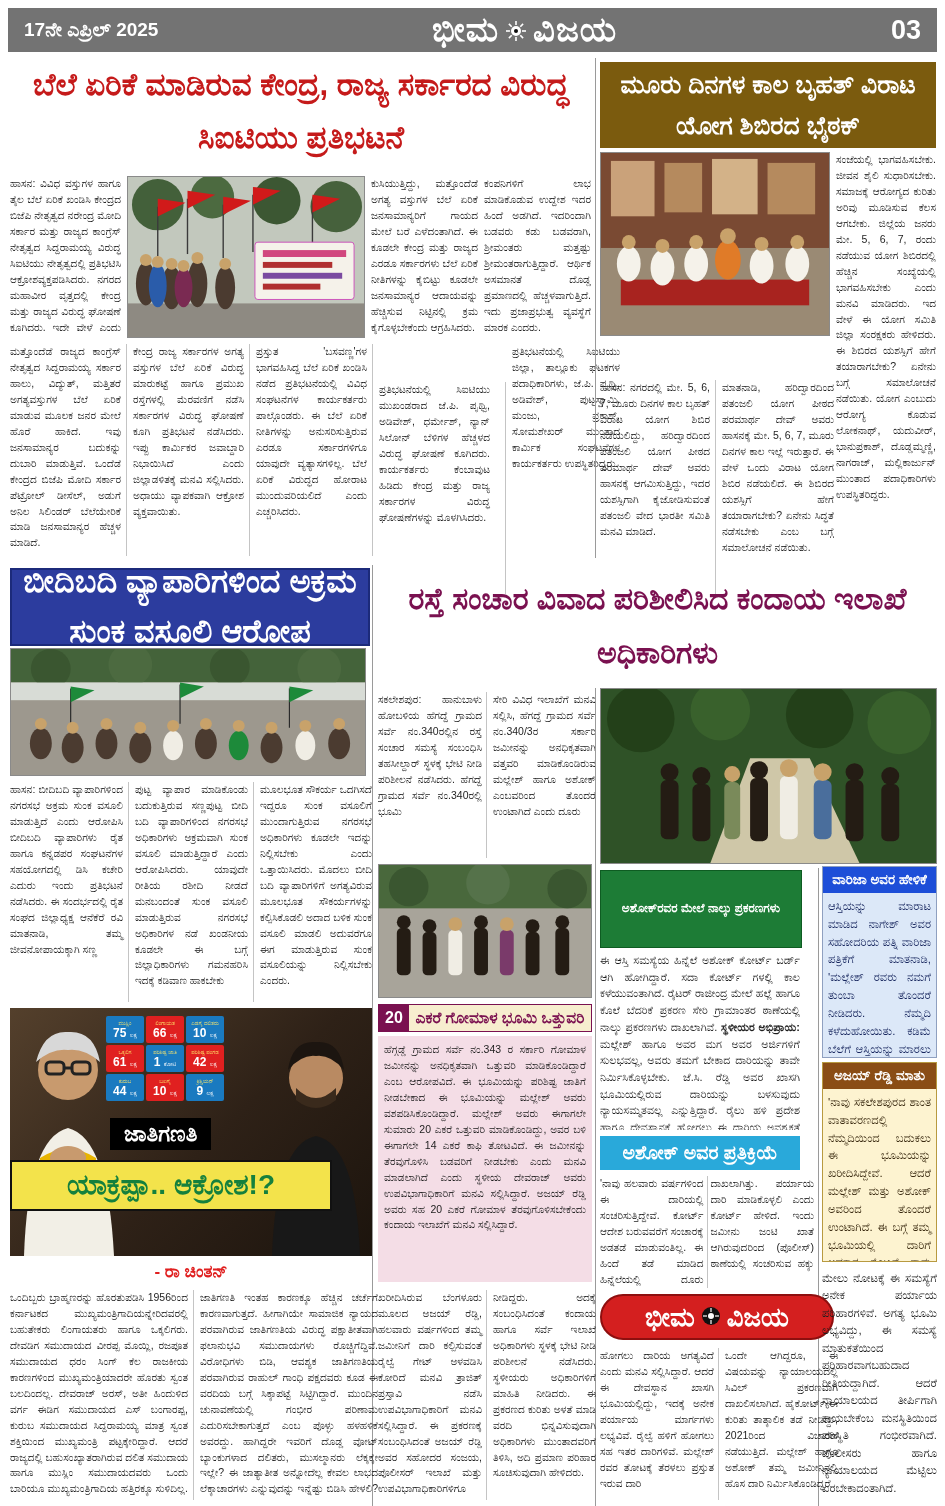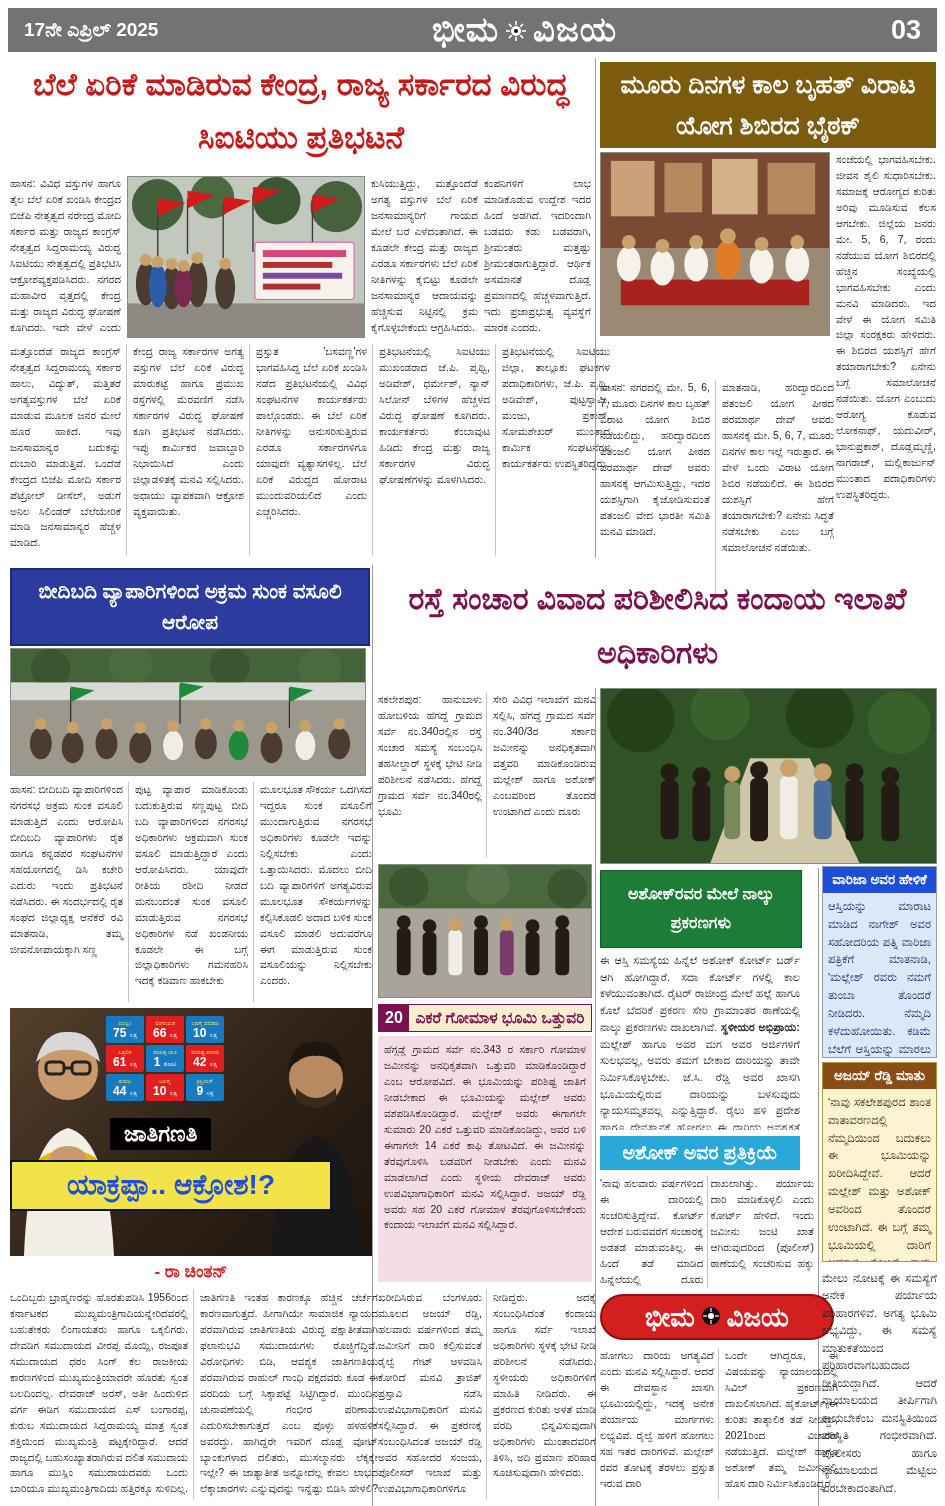--- a/index.html
+++ b/index.html
@@ -9,24 +9,24 @@
   
   .topbar{left:8px;top:8px;width:929px;height:44px;background:#737373;color:#fff;
           display:flex;align-items:center;justify-content:space-between;padding:0 16px;box-sizing:border-box;}
   .topdate{font-size:19px;font-weight:bold;}
   .masthead{display:flex;align-items:center;gap:6px;font-size:34px;font-weight:bold;letter-spacing:1px;}
   .pageno{font-size:27px;font-weight:bold;}
   
   .h-red{color:#c51a1a;font-weight:bold;font-size:31px;line-height:1.72;text-align:center;}
   .box-brown{background:#7b5b0e;color:#fff;font-weight:bold;font-size:25px;line-height:1.65;
              text-align:center;display:flex;flex-direction:column;justify-content:center;}
-  .box-blue{background:#2c3c9e;color:#fff;font-weight:bold;font-size:20px;line-height:1.55;
+  .box-blue{background:#2c3c9e;color:#fff;font-weight:bold;font-size:32px;line-height:1.55;
             text-align:center;display:flex;flex-direction:column;justify-content:center;border:2px solid #1c2a7a;}
   .h-maroon{color:#7a1150;font-weight:bold;font-size:30px;line-height:1.8;text-align:center;}
-  .box-green{background:#1d7c36;color:#fff;font-weight:bold;font-size:16px;line-height:1.8;
+  .box-green{background:#1d7c36;color:#fff;font-weight:bold;font-size:12px;line-height:1.8;
              text-align:center;display:flex;flex-direction:column;justify-content:center;border:1px solid #0e5c22;}
   .box-cyan{background:#29a9da;color:#fff;font-weight:bold;font-size:19px;text-align:center;
             display:flex;align-items:center;justify-content:center;}
   
   .body{font-size:10.5px;line-height:1.52;text-align:justify;color:#1e1e1e;overflow:hidden;}
   .cols2{column-count:2;column-gap:7px;column-rule:1px solid #c4c4c4;}
   .flexrow{display:flex;gap:6px;}
   .flexrow>div{flex:0 0 auto;}
   .photo{border:1px solid #8a8a8a;box-sizing:border-box;overflow:hidden;background:#ccc;}
   .photo svg{display:block;width:100%;height:100%;}
@@ -44,21 +44,21 @@
   
   .graphic{background:linear-gradient(135deg,#54402c 0%,#2e2117 55%,#1c140d 100%);overflow:hidden;}
   .statgrid{display:grid;grid-template-columns:repeat(3,38px);grid-auto-rows:27px;gap:2px;}
   .scell{display:flex;flex-direction:column;align-items:center;justify-content:center;border-radius:2px;overflow:hidden;}
   .scell.blue{background:#1a7ac0;}
   .scell.red{background:#e02020;}
   .scell .sl{font-size:5.5px;color:#ffe86a;white-space:nowrap;}
   .scell .sv{font-size:12px;color:#fff;font-weight:bold;line-height:1;}
   .scell .su{font-size:6px;color:#fff;font-weight:normal;}
   .strip-black{background:#000;color:#fff;font-weight:bold;font-size:22px;padding:3px 14px;}
-  .strip-yellow{background:#f3e34b;color:#1d4ed8;font-weight:bold;font-size:28px;padding:7px 10px;
+  .strip-yellow{background:#f3e34b;color:#15803d;font-weight:bold;font-size:28px;padding:7px 10px;
                 border:2px solid #111;box-sizing:border-box;text-align:center;}
   .byline{color:#e02020;font-weight:bold;font-size:17px;text-align:center;}
   
   .redlogo{background:#d41f1f;border-radius:24px;color:#fff;font-weight:bold;font-size:26px;
            display:flex;align-items:center;justify-content:center;gap:6px;border:2px solid #8e0f0f;box-sizing:border-box;}
   b.lead{font-weight:bold;}
 </style>
 </head>
 <body>
 
@@ -141,21 +141,21 @@
       </svg>
     </div>
     <div class="body" style="width:107px;height:162px;">ಕುಸಿಯುತ್ತಿದ್ದು, ಮತ್ತೊಂದೆಡೆ ಅಗತ್ಯ ವಸ್ತುಗಳ ಬೆಲೆ ಏರಿಕೆ ಜನಸಾಮಾನ್ಯರಿಗೆ ಗಾಯದ ಮೇಲೆ ಬರೆ ಎಳೆದಂತಾಗಿದೆ. ಈ ಕೂಡಲೇ ಕೇಂದ್ರ ಮತ್ತು ರಾಜ್ಯದ ಎರಡೂ ಸರ್ಕಾರಗಳು ಬೆಲೆ ಏರಿಕೆ ನೀತಿಗಳನ್ನು ಕೈಬಿಟ್ಟು ಕೂಡಲೇ ಜನಸಾಮಾನ್ಯರ ಆದಾಯವನ್ನು ಹೆಚ್ಚಿಸುವ ನಿಟ್ಟಿನಲ್ಲಿ ಕ್ರಮ ಕೈಗೊಳ್ಳಬೇಕೆಂದು ಆಗ್ರಹಿಸಿದರು.</div>
     <div class="body" style="width:107px;height:162px;">ಕಂಪನಿಗಳಿಗೆ ಲಾಭ ಮಾಡಿಕೊಡುವ ಉದ್ದೇಶ ಇದರ ಹಿಂದೆ ಅಡಗಿದೆ. ಇದರಿಂದಾಗಿ ಬಡವರು ಕಡು ಬಡವರಾಗಿ, ಶ್ರೀಮಂತರು ಮತ್ತಷ್ಟು ಶ್ರೀಮಂತರಾಗುತ್ತಿದ್ದಾರೆ. ಆರ್ಥಿಕ ಅಸಮಾನತೆ ದೊಡ್ಡ ಪ್ರಮಾಣದಲ್ಲಿ ಹೆಚ್ಚಳವಾಗುತ್ತಿದೆ. ಇದು ಪ್ರಜಾಪ್ರಭುತ್ವ ವ್ಯವಸ್ಥೆಗೆ ಮಾರಕ ಎಂದರು.</div>
   </div>
 
   <div class="abs flexrow" style="left:10px;top:344px;width:582px;height:212px;">
     <div class="body" style="width:111px;height:212px;border-right:1px solid #c4c4c4;padding-right:5px;">ಮತ್ತೊಂದೆಡೆ ರಾಜ್ಯದ ಕಾಂಗ್ರೆಸ್ ನೇತೃತ್ವದ ಸಿದ್ದರಾಮಯ್ಯ ಸರ್ಕಾರ ಹಾಲು, ವಿದ್ಯುತ್, ಮತ್ತಿತರೆ ಅಗತ್ಯವಸ್ತುಗಳ ಬೆಲೆ ಏರಿಕೆ ಮಾಡುವ ಮೂಲಕ ಜನರ ಮೇಲೆ ಹೊರೆ ಹಾಕಿದೆ. ಇವು ಜನಸಾಮಾನ್ಯರ ಬದುಕನ್ನು ದುಬಾರಿ ಮಾಡುತ್ತಿವೆ. ಒಂದೆಡೆ ಕೇಂದ್ರದ ಬಿಜೆಪಿ ಮೋದಿ ಸರ್ಕಾರ ಪೆಟ್ರೋಲ್ ಡೀಸೆಲ್, ಅಡುಗೆ ಅನಿಲ ಸಿಲಿಂಡರ್ ಬೆಲೆಯೇರಿಕೆ ಮಾಡಿ ಜನಸಾಮಾನ್ಯರ ಹೆಚ್ಚಳ ಮಾಡಿದೆ.</div>
     <div class="body" style="width:111px;height:212px;border-right:1px solid #c4c4c4;padding-right:5px;">ಕೇಂದ್ರ ರಾಜ್ಯ ಸರ್ಕಾರಗಳ ಅಗತ್ಯ ವಸ್ತುಗಳ ಬೆಲೆ ಏರಿಕೆ ವಿರುದ್ಧ ಮಾರುಕಟ್ಟೆ ಹಾಗೂ ಪ್ರಮುಖ ರಸ್ತೆಗಳಲ್ಲಿ ಮೆರವಣಿಗೆ ನಡೆಸಿ ಸರ್ಕಾರಗಳ ವಿರುದ್ಧ ಘೋಷಣೆ ಕೂಗಿ ಪ್ರತಿಭಟನೆ ನಡೆಸಿದರು. ಇಪ್ಪು ಕಾರ್ಮಿಕರ ಜವಾಬ್ದಾರಿ ನಿಭಾಯಿಸಿದೆ ಎಂದು ಜಿಲ್ಲಾಡಳಿತಕ್ಕೆ ಮನವಿ ಸಲ್ಲಿಸಿದರು. ಅಧಾಯು ವ್ಯಾಪಕವಾಗಿ ಆಕ್ರೋಶ ವ್ಯಕ್ತವಾಯಿತು.</div>
     <div class="body" style="width:111px;height:212px;border-right:1px solid #c4c4c4;padding-right:5px;">ಪ್ರಸ್ತುತ 'ಬಸವಣ್ಣ'ಗಳ ಭಾಗವಹಿಸಿದ್ದ ಬೆಲೆ ಏರಿಕೆ ಖಂಡಿಸಿ ನಡೆದ ಪ್ರತಿಭಟನೆಯಲ್ಲಿ ವಿವಿಧ ಸಂಘಟನೆಗಳ ಕಾರ್ಯಕರ್ತರು ಪಾಲ್ಗೊಂಡರು. ಈ ಬೆಲೆ ಏರಿಕೆ ನೀತಿಗಳನ್ನು ಅನುಸರಿಸುತ್ತಿರುವ ಎರಡೂ ಸರ್ಕಾರಗಳಿಗೂ ಯಾವುದೇ ವ್ಯತ್ಯಾಸಗಳಿಲ್ಲ. ಬೆಲೆ ಏರಿಕೆ ವಿರುದ್ಧದ ಹೋರಾಟ ಮುಂದುವರಿಯಲಿದೆ ಎಂದು ಎಚ್ಚರಿಸಿದರು.</div>
-    <div class="body" style="width:111px;height:212px;border-right:1px solid #c4c4c4;padding-right:5px;">ಪ್ರತಿಭಟನೆಯಲ್ಲಿ ಸಿಐಟಿಯು ಮುಖಂಡರಾದ ಜೆ.ಪಿ. ಪೃಥ್ವಿ, ಅಡಿವೇಶ್, ಧರ್ಮೇಶ್, ನ್ಯಾನ್ ಸಿಲೋನ್ ಬೆಳಿಗಳ ಹೆಚ್ಚಳದ ವಿರುದ್ಧ ಘೋಷಣೆ ಕೂಗಿದರು. ಕಾರ್ಯಕರ್ತರು ಕೆಂಬಾವುಟ ಹಿಡಿದು ಕೇಂದ್ರ ಮತ್ತು ರಾಜ್ಯ ಸರ್ಕಾರಗಳ ವಿರುದ್ಧ ಘೋಷಣೆಗಳನ್ನು ಮೊಳಗಿಸಿದರು.</div>
+    <div class="body" style="width:111px;height:212px;border-right:1px solid #c4c4c4;padding-right:15px;margin-top:38px;">ಪ್ರತಿಭಟನೆಯಲ್ಲಿ ಸಿಐಟಿಯು ಮುಖಂಡರಾದ ಜೆ.ಪಿ. ಪೃಥ್ವಿ, ಅಡಿವೇಶ್, ಧರ್ಮೇಶ್, ನ್ಯಾನ್ ಸಿಲೋನ್ ಬೆಳಿಗಳ ಹೆಚ್ಚಳದ ವಿರುದ್ಧ ಘೋಷಣೆ ಕೂಗಿದರು. ಕಾರ್ಯಕರ್ತರು ಕೆಂಬಾವುಟ ಹಿಡಿದು ಕೇಂದ್ರ ಮತ್ತು ರಾಜ್ಯ ಸರ್ಕಾರಗಳ ವಿರುದ್ಧ ಘೋಷಣೆಗಳನ್ನು ಮೊಳಗಿಸಿದರು.</div>
     <div class="body" style="width:108px;height:212px;">ಪ್ರತಿಭಟನೆಯಲ್ಲಿ ಸಿಐಟಿಯು ಜಿಲ್ಲಾ, ತಾಲ್ಲೂಕು ಘಟಕಗಳ ಪದಾಧಿಕಾರಿಗಳು, ಜೆ.ಪಿ. ಪೃಥ್ವಿ, ಅಡಿವೇಶ್, ಪುಟ್ಟಸ್ವಾಮಿ, ಮಂಜು, ಪ್ರಕಾಶ್, ಸೋಮಶೇಖರ್ ಮುಂತಾದ ಕಾರ್ಮಿಕ ಸಂಘಟನೆಗಳ ಕಾರ್ಯಕರ್ತರು ಉಪಸ್ಥಿತರಿದ್ದರು.</div>
   </div>
 
   <div class="abs vline" style="left:595px;top:58px;height:500px;"></div>
 
   <div class="abs box-brown" style="left:600px;top:62px;width:336px;height:86px;">ಮೂರು ದಿನಗಳ ಕಾಲ ಬೃಹತ್ ವಿರಾಟ ಯೋಗ ಶಿಬಿರದ ಭೈಠಕ್</div>
 
   <div class="abs photo" style="left:600px;top:152px;width:230px;height:184px;">
     <svg viewBox="0 0 230 184" preserveAspectRatio="none">
       <rect width="230" height="184" fill="#7a4a33"></rect>

